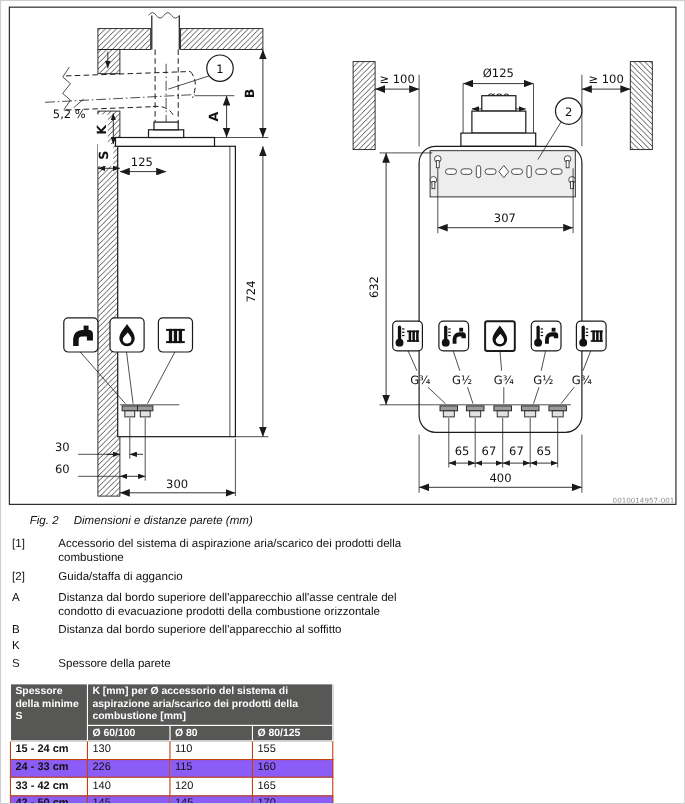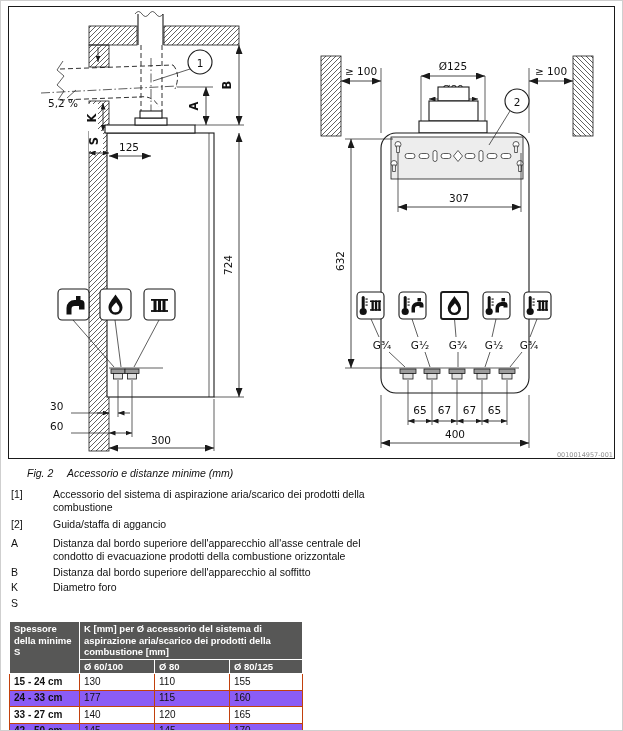--- a/index.html
+++ b/index.html
@@ -362,21 +362,21 @@
           <line x1="380" y1="442" x2="528" y2="442" class="dim" marker-start="url(#ar)" marker-end="url(#ar)"></line>
           <text x="454" y="437" text-anchor="middle" class="t11">400</text>
         </g>
 
         <text x="612" y="456" text-anchor="end" class="code">0010014957-001</text>
       </g>
     </svg>
   </div>
 
   <div class="caption">
-    <span class="cap-label">Fig. 2</span><span>Accessorio e distanze minime (mm)</span>
+    <span class="cap-label">Fig. 2</span><span>Dimensioni e distanze parete (mm)</span>
   </div>
 
   <div class="legend">
     <div class="legend-item" style="margin-bottom:4px;">
       <span class="legend-key">[1]</span>
       <span class="legend-text">Accessorio del sistema di aspirazione aria/scarico dei prodotti della combustione</span>
     </div>
     <div class="legend-item" style="margin-bottom:5px;">
       <span class="legend-key">[2]</span>
       <span class="legend-text">Guida/staffa di aggancio</span>
@@ -384,24 +384,24 @@
     <div class="legend-item">
       <span class="legend-key">A</span>
       <span class="legend-text">Distanza dal bordo superiore dell'apparecchio all'asse centrale del condotto di evacuazione prodotti della combustione orizzon­tale</span>
     </div>
     <div class="legend-item">
       <span class="legend-key">B</span>
       <span class="legend-text">Distanza dal bordo superiore dell'apparecchio al soffitto</span>
     </div>
     <div class="legend-item">
       <span class="legend-key">K</span>
-      <span class="legend-text">Diametro foro</span>
     </div>
     <div class="legend-item">
       <span class="legend-key">S</span>
+      <span class="legend-text">Spessore della parete</span>
     </div>
   </div>
 
   <table class="dtable">
     <colgroup>
         <col style="width:70px">
         <col style="width:75px">
         <col style="width:75px">
         <col style="width:73px">
       </colgroup>
@@ -418,26 +418,26 @@
     </thead>
     <tbody>
       <tr>
         <td class="rl">15 - 24 cm</td>
         <td>130</td>
         <td>110</td>
         <td>155</td>
       </tr>
       <tr class="alt">
         <td class="rl">24 - 33 cm</td>
-        <td>177</td>
+        <td>226</td>
         <td>115</td>
         <td>160</td>
       </tr>
       <tr>
-        <td class="rl">33 - 27 cm</td>
+        <td class="rl">33 - 42 cm</td>
         <td>140</td>
         <td>120</td>
         <td>165</td>
       </tr>
       <tr class="alt">
         <td class="rl">42 - 50 cm</td>
         <td>145</td>
         <td>145</td>
         <td>170</td>
       </tr>

